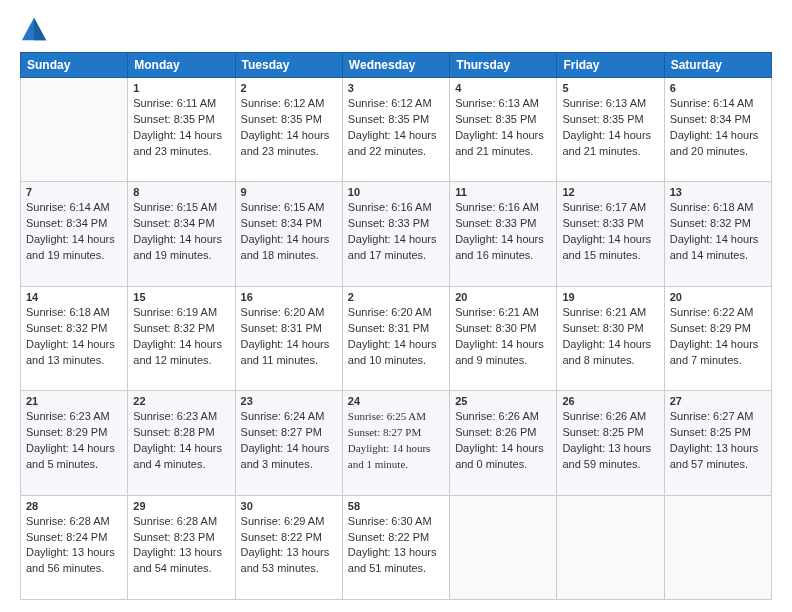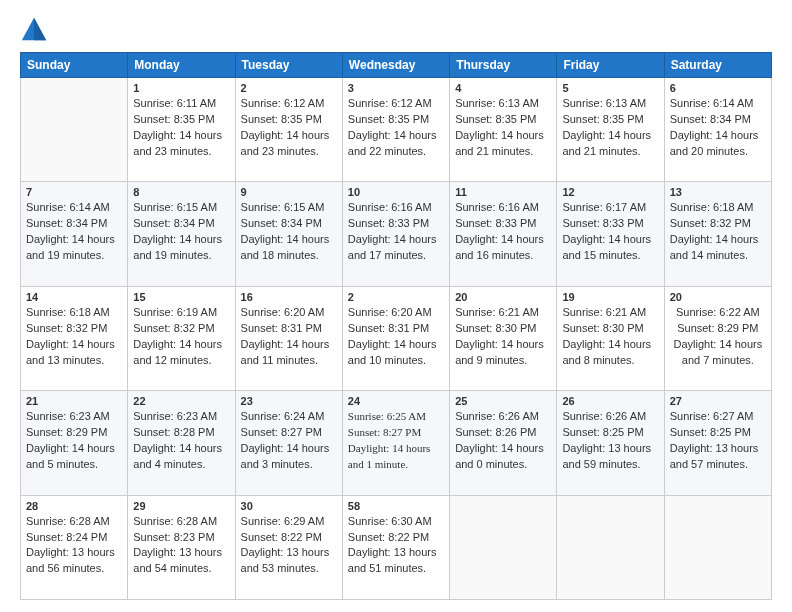--- a/index.html
+++ b/index.html
@@ -272,21 +272,21 @@
           </td>
           <td>
             <span class="day-number">19</span>
             <div class="day-info" style="white-space: pre-line;">Sunrise: 6:21 AM
 Sunset: 8:30 PM
 Daylight: 14 hours
 and 8 minutes.</div>
           </td>
           <td>
             <span class="day-number">20</span>
-            <div class="day-info" style="white-space: pre-line; text-align: center;">Sunrise: 6:22 AM
+            <div class="day-info" style="white-space: pre-line;">Sunrise: 6:22 AM
 Sunset: 8:29 PM
 Daylight: 14 hours
 and 7 minutes.</div>
           </td>
         </tr>
         <tr>
           <td>
             <span class="day-number">21</span>
             <div class="day-info" style="white-space: pre-line;">Sunrise: 6:23 AM
 Sunset: 8:29 PM

